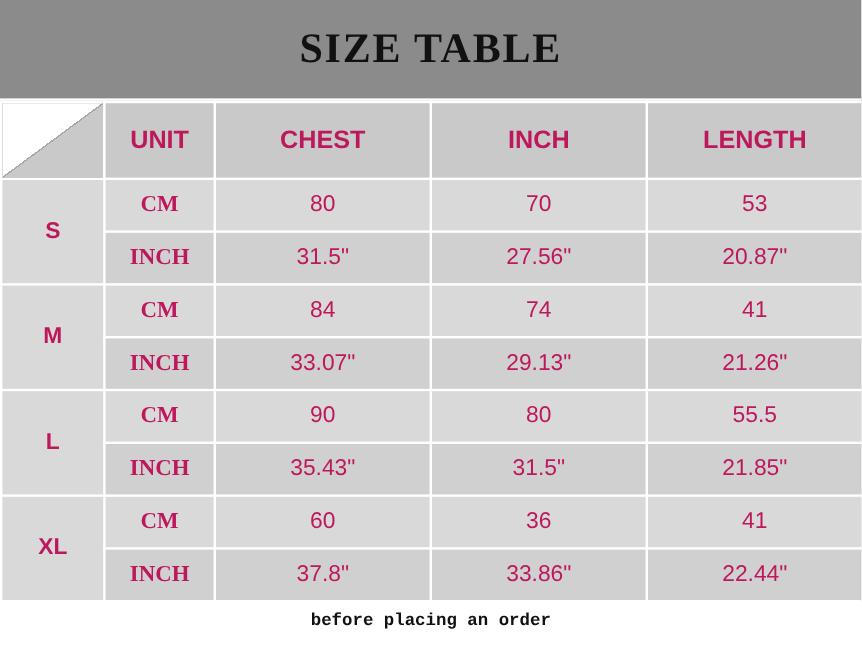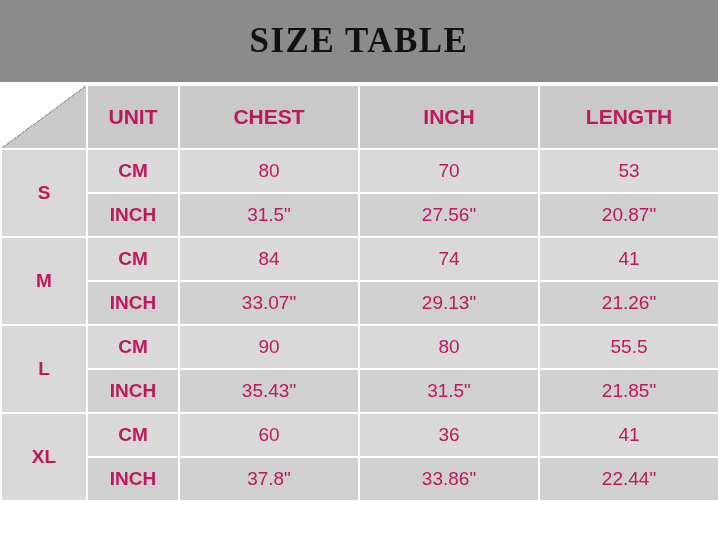--- a/index.html
+++ b/index.html
@@ -83,20 +83,21 @@
 
   td.size-cell {
     background: #d2d2d2;
     font-size: 22px;
     font-weight: bold;
   }
   td.unit-cell {
     background: #d2d2d2;
     font-size: 19px;
     font-weight: bold;
+    font-family: Liberation Serif, serif;
   }
   td.value-cell {
     background: #dcdcdc;
     font-size: 20px;
     font-weight: normal;
   }
   tr.inch-row td.unit-cell,
   tr.inch-row td.value-cell {
     background: #d0d0d0;
   }
@@ -196,15 +197,16 @@
       <tr class="inch-row">
         <td class="unit-cell">INCH</td>
         <td class="value-cell">37.8"</td>
         <td class="value-cell">33.86"</td>
         <td class="value-cell">22.44"</td>
       </tr>
     </tbody>
   </table>
 
   <div class="note">
+    <span class="line">before placing an order</span>
   </div>
 
 </div>
 
 </body></html>

